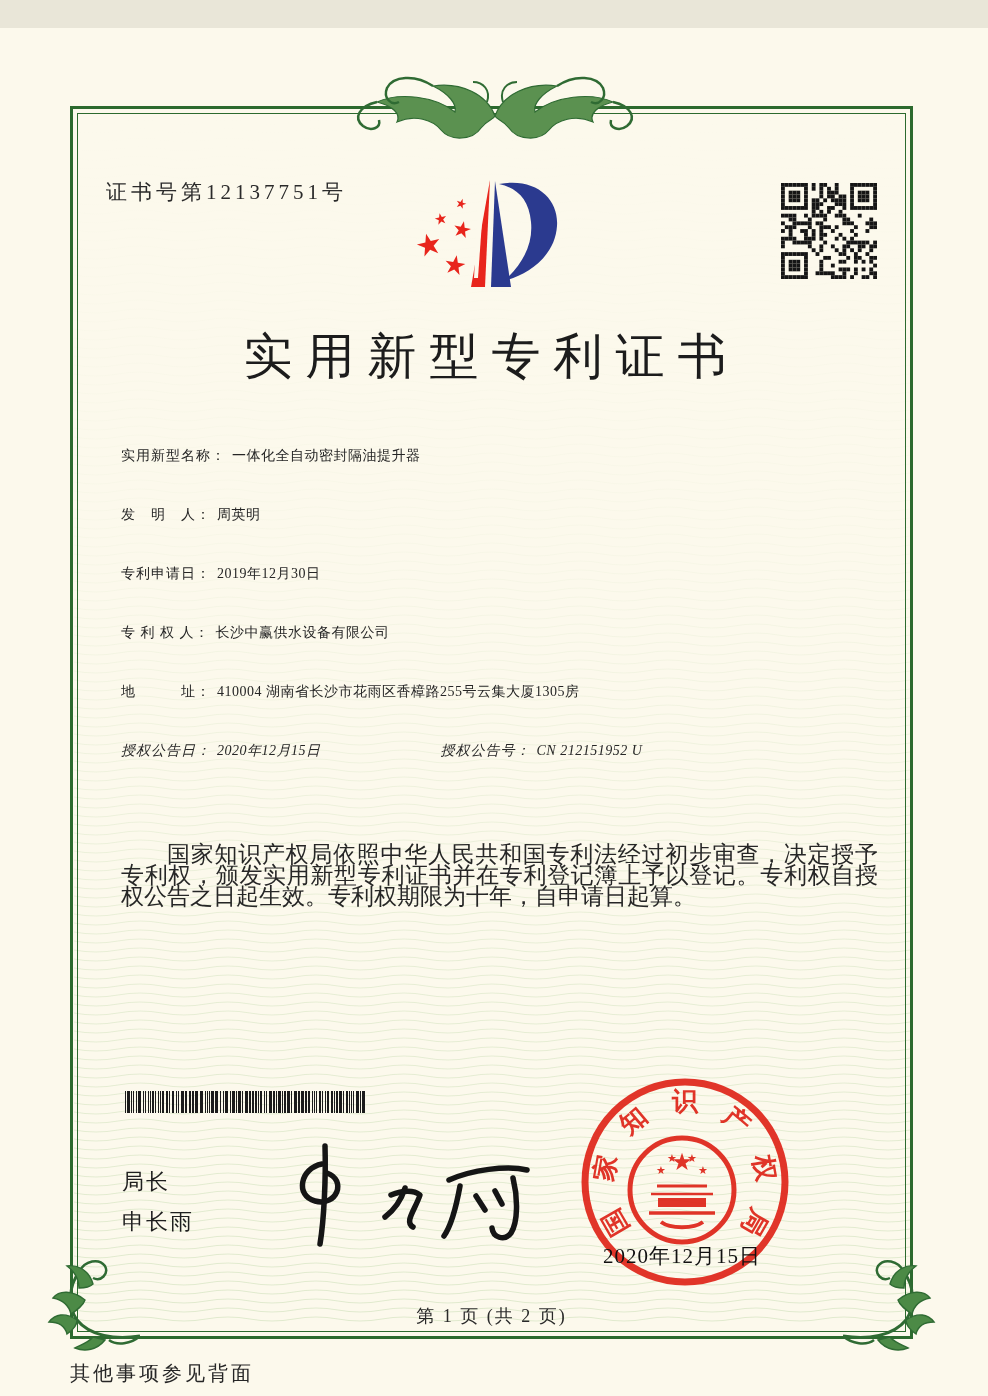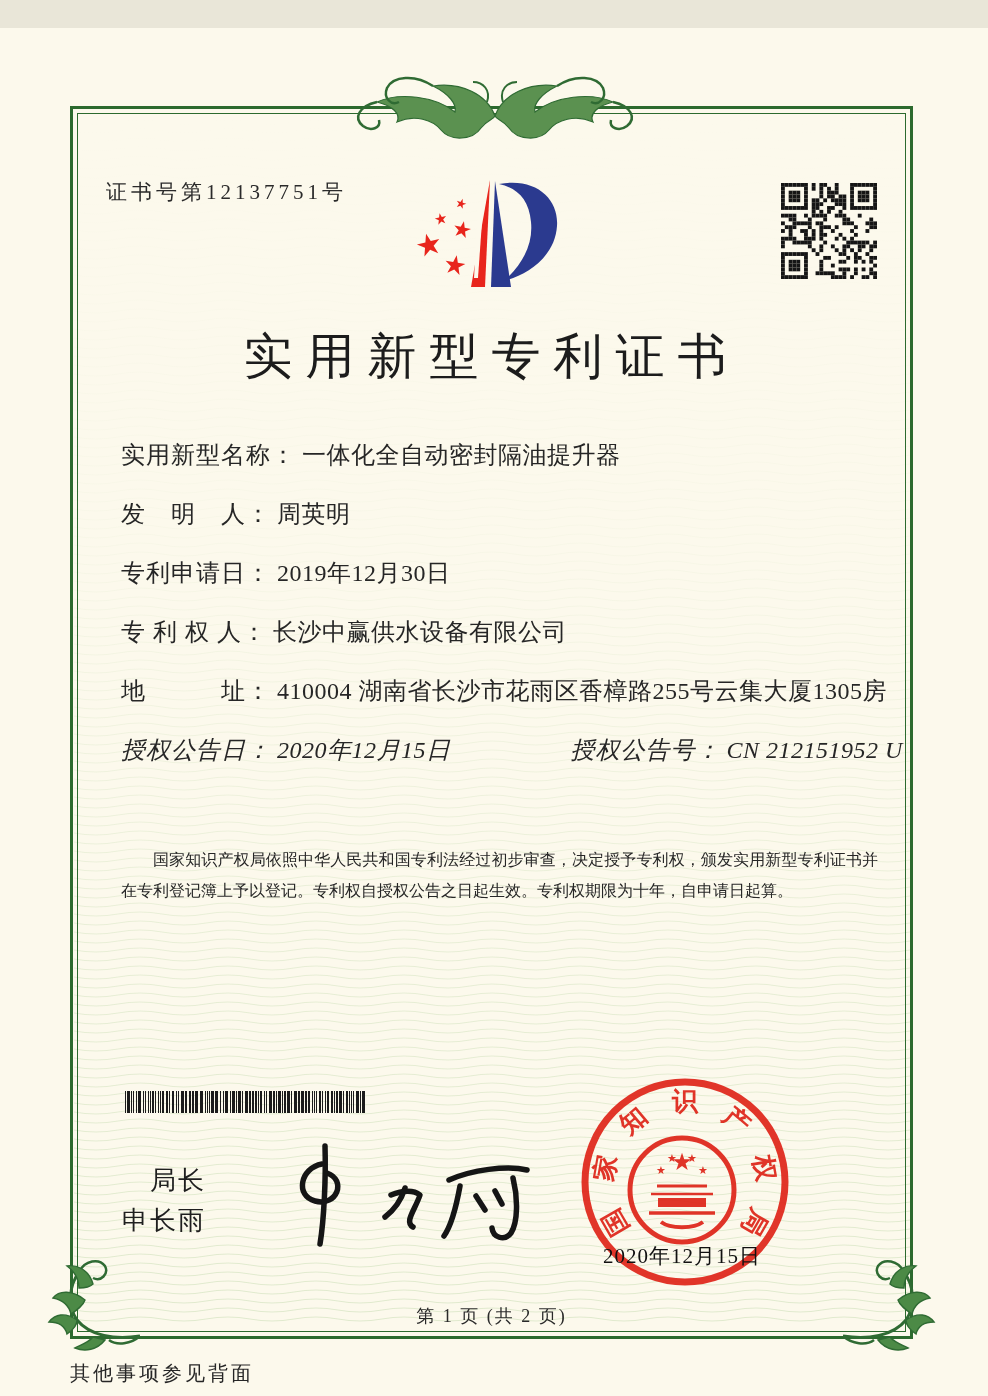--- a/index.html
+++ b/index.html
@@ -34,36 +34,36 @@
   .cert-no{position:absolute;left:106px;top:150px;font-size:21px;letter-spacing:4px;color:#2a2a2a;}
 
   .logo{position:absolute;left:398px;top:140px;width:220px;height:150px;}
   .qr{position:absolute;left:781px;top:155px;width:96px;height:96px;}
 
   .title{
     position:absolute;left:70px;top:296px;width:843px;text-align:center;
     font-size:49px;font-weight:400;letter-spacing:13px;color:#1c1c1c;
   }
 
-  .fields{position:absolute;left:121px;top:414px;width:770px;font-size:24px;color:#262626;}
+  .fields{position:absolute;left:121px;top:414px;width:770px;font-size:14px;color:#262626;}
   .frow{height:59px;line-height:27px;white-space:nowrap;}
   .flabel{letter-spacing:1px;}
   .fvalue{letter-spacing:.5px;padding-left:6px;}
   .grant-row{height:40px;line-height:27px;white-space:nowrap;font-style:italic;}
   .grant-gap{display:inline-block;width:120px;}
 
-  .paras{position:absolute;left:121px;top:816px;width:757px;font-size:16px;line-height:31px;color:#262626;text-align:justify;}
+  .paras{position:absolute;left:121px;top:816px;width:757px;font-size:23px;line-height:21px;color:#262626;text-align:justify;}
   .paras p{margin:0;text-indent:2em;}
 
   .barcode{position:absolute;left:125px;top:1063px;width:246px;height:22px;}
 
   .officer{
     position:absolute;left:122px;top:1134px;z-index:6;
-    font-family:Liberation Mono, monospace;
-    font-size:26px;color:#1f1f1f;letter-spacing:2px;line-height:40px;text-align:right;
+    font-family:Liberation Sans, sans-serif;
+    font-size:22px;color:#1f1f1f;letter-spacing:2px;line-height:40px;
   }
   .signature{position:absolute;left:255px;top:1110px;width:300px;height:118px;z-index:6;}
 
   .seal{position:absolute;left:577px;top:1046px;width:216px;height:216px;z-index:6;}
   .seal-date{
     position:absolute;left:572px;top:1214px;width:220px;z-index:7;text-align:center;
     font-size:21px;color:#111;letter-spacing:1px;
   }
 
   .page-info{position:absolute;left:70px;top:1276px;width:843px;text-align:center;font-size:18px;letter-spacing:2px;color:#2a2a2a;}

